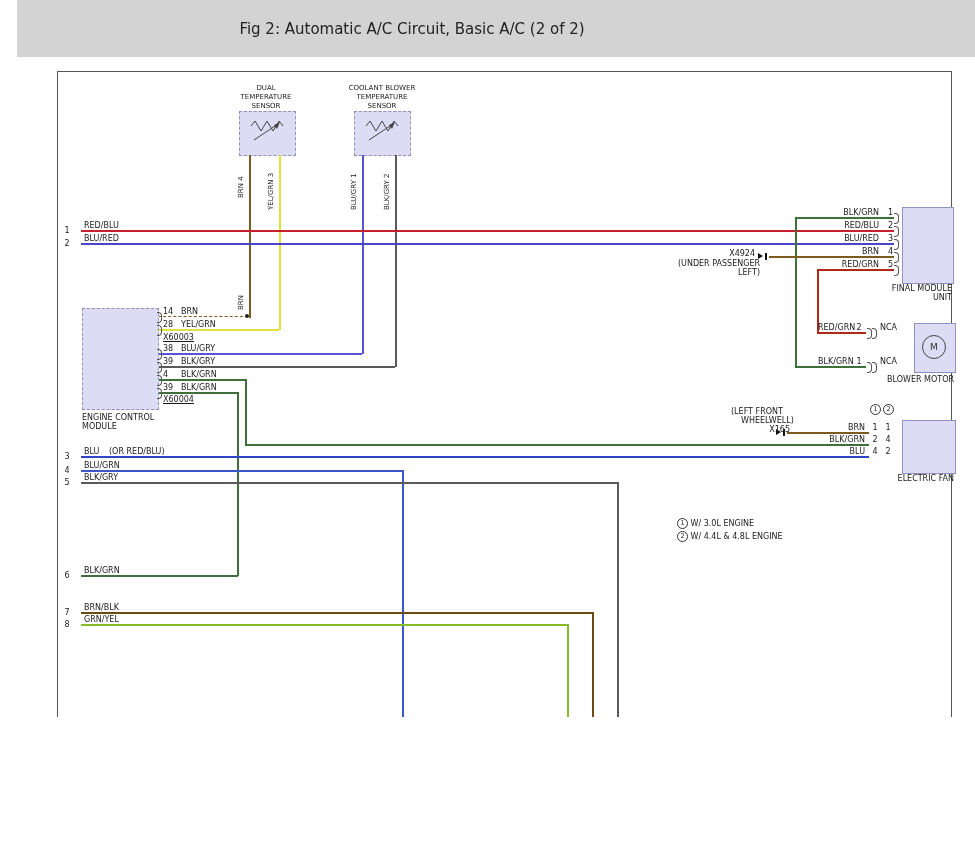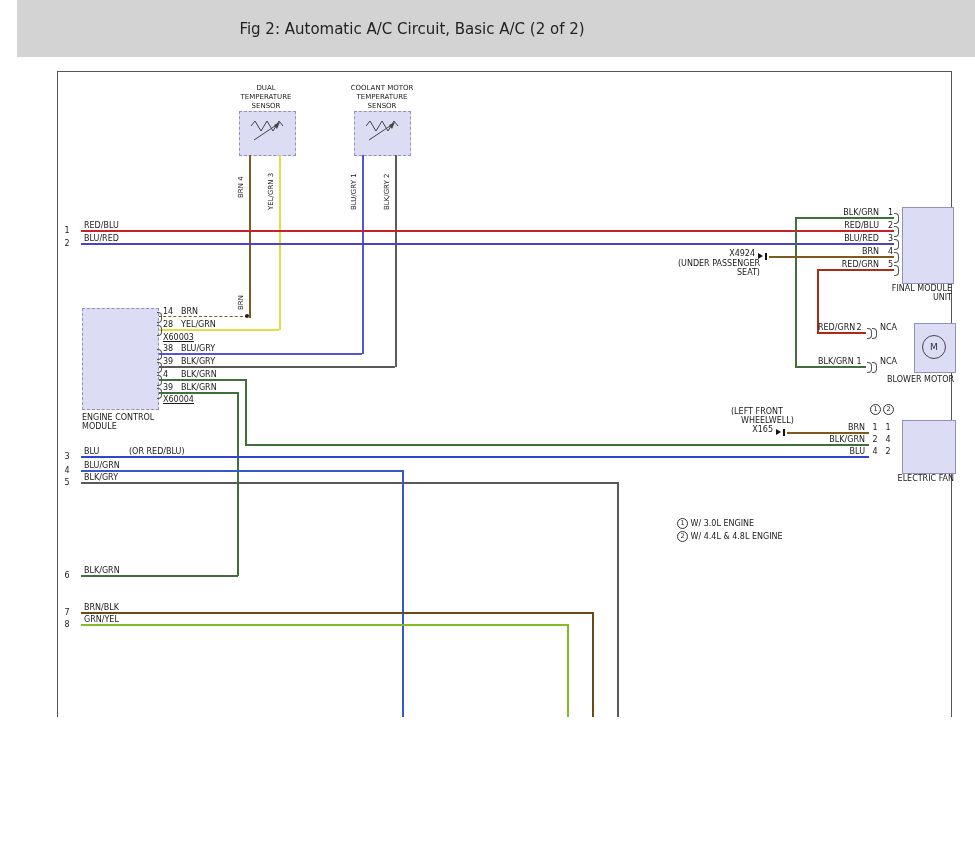--- a/index.html
+++ b/index.html
@@ -57,21 +57,21 @@
   <div class="t t7 ctr" style="left:199px;top:84px;width:100px">DUAL</div>
   <div class="t t7 ctr" style="left:199px;top:93px;width:100px">TEMPERATURE</div>
   <div class="t t7 ctr" style="left:199px;top:102px;width:100px">SENSOR</div>
   <div class="comp dashedb" style="left:222px;top:111px;width:55px;height:43px"></div>
   <svg style="position:absolute;left:230px;top:117px" width="40" height="26" viewBox="0 0 40 26">
     <polyline points="4,9 8,4 14,14 20,4 26,14 32,4 36,9" fill="none" stroke="#444" stroke-width="1"></polyline>
     <line x1="7" y1="23" x2="31" y2="7" stroke="#444" stroke-width="1"></line>
     <polygon points="33,5 27,8 30,12" fill="#444"></polygon>
   </svg>
 
-  <div class="t t7 ctr" style="left:315px;top:84px;width:100px">COOLANT MOTOR</div>
+  <div class="t t7 ctr" style="left:315px;top:84px;width:100px">COOLANT BLOWER</div>
   <div class="t t7 ctr" style="left:315px;top:93px;width:100px">TEMPERATURE</div>
   <div class="t t7 ctr" style="left:315px;top:102px;width:100px">SENSOR</div>
   <div class="comp dashedb" style="left:337px;top:111px;width:55px;height:43px"></div>
   <svg style="position:absolute;left:345px;top:117px" width="40" height="26" viewBox="0 0 40 26">
     <polyline points="4,9 8,4 14,14 20,4 26,14 32,4 36,9" fill="none" stroke="#444" stroke-width="1"></polyline>
     <line x1="7" y1="23" x2="31" y2="7" stroke="#444" stroke-width="1"></line>
     <polygon points="33,5 27,8 30,12" fill="#444"></polygon>
   </svg>
 
   <div class="t t7 vert" style="left:220px;top:158px;height:40px"><span>BRN</span> <span>4</span></div>
@@ -118,21 +118,21 @@
   <div class="wire wv c-grnyel" style="left:550px;top:624px;height:238px"></div>
   <div class="wire wh c-blkgrn" style="left:228px;top:444px;width:624px"></div>
   <div class="wire wh c-brn" style="left:770px;top:432px;width:82px"></div>
 
   <div class="t ctr" style="left:44px;top:226px;width:12px">1</div>
   <div class="t" style="left:67px;top:221px">RED/BLU</div>
   <div class="t ctr" style="left:44px;top:239px;width:12px">2</div>
   <div class="t" style="left:67px;top:234px">BLU/RED</div>
   <div class="t ctr" style="left:44px;top:452px;width:12px">3</div>
   <div class="t" style="left:67px;top:447px">BLU</div>
-  <div class="t" style="left:112px;top:447px">(OR RED/BLU)</div>
+  <div class="t" style="left:92px;top:447px">(OR RED/BLU)</div>
   <div class="t ctr" style="left:44px;top:466px;width:12px">4</div>
   <div class="t" style="left:67px;top:461px">BLU/GRN</div>
   <div class="t ctr" style="left:44px;top:478px;width:12px">5</div>
   <div class="t" style="left:67px;top:473px">BLK/GRY</div>
   <div class="t ctr" style="left:44px;top:571px;width:12px">6</div>
   <div class="t" style="left:67px;top:566px">BLK/GRN</div>
   <div class="t ctr" style="left:44px;top:608px;width:12px">7</div>
   <div class="t" style="left:67px;top:603px">BRN/BLK</div>
   <div class="t ctr" style="left:44px;top:620px;width:12px">8</div>
   <div class="t" style="left:67px;top:615px">GRN/YEL</div>
@@ -165,21 +165,21 @@
   <div class="arc" style="left:877px;top:226px"></div>
   <div class="arc" style="left:877px;top:239px"></div>
   <div class="arc" style="left:877px;top:252px"></div>
   <div class="arc" style="left:877px;top:265px"></div>
   <div class="t rt" style="left:858px;top:284px;width:77px">FINAL MODULE</div>
   <div class="t rt" style="left:858px;top:293px;width:77px">UNIT</div>
   <div class="tri" style="left:741px;top:253px"></div>
   <div class="sq" style="left:748px;top:253px"></div>
   <div class="t rt" style="left:692px;top:249px;width:46px">X4924</div>
   <div class="t rt" style="left:655px;top:259px;width:88px">(UNDER PASSENGER</div>
-  <div class="t rt" style="left:655px;top:268px;width:88px">SEAT)</div>
+  <div class="t rt" style="left:655px;top:268px;width:88px">LEFT)</div>
 
   <div class="comp" style="left:897px;top:323px;width:40px;height:48px"></div>
   <div class="motor" style="left:905px;top:335px">M</div>
   <div class="t" style="left:801px;top:323px">RED/GRN</div>
   <div class="t ctr" style="left:837px;top:323px;width:10px">2</div>
   <div class="arc" style="left:850px;top:328px"></div>
   <div class="arc" style="left:855px;top:328px"></div>
   <div class="t" style="left:863px;top:323px">NCA</div>
   <div class="t" style="left:801px;top:357px">BLK/GRN</div>
   <div class="t ctr" style="left:837px;top:357px;width:10px">1</div>
@@ -195,21 +195,21 @@
   <div class="t ctr" style="left:853px;top:423px;width:10px">1</div>
   <div class="t ctr" style="left:866px;top:423px;width:10px">1</div>
   <div class="t rt" style="left:762px;top:435px;width:86px">BLK/GRN</div>
   <div class="t ctr" style="left:853px;top:435px;width:10px">2</div>
   <div class="t ctr" style="left:866px;top:435px;width:10px">4</div>
   <div class="t rt" style="left:762px;top:447px;width:86px">BLU</div>
   <div class="t ctr" style="left:853px;top:447px;width:10px">4</div>
   <div class="t ctr" style="left:866px;top:447px;width:10px">2</div>
   <div class="tri" style="left:759px;top:429px"></div>
   <div class="sq" style="left:766px;top:429px"></div>
-  <div class="t rt" style="left:712px;top:425px;width:44px">X165</div>
+  <div class="t rt" style="left:729px;top:425px;width:44px">X165</div>
   <div class="t" style="left:714px;top:407px">(LEFT FRONT</div>
   <div class="t" style="left:724px;top:416px">WHEELWELL)</div>
   <div class="t rt" style="left:858px;top:474px;width:79px">ELECTRIC FAN</div>
 
   <div class="t" style="left:660px;top:518px"><span class="circ">1</span> <span>W/ 3.0L ENGINE</span></div>
   <div class="t" style="left:660px;top:531px"><span class="circ">2</span> <span>W/ 4.4L &amp; 4.8L ENGINE</span></div>
 
 </div>
 
 </body></html>

